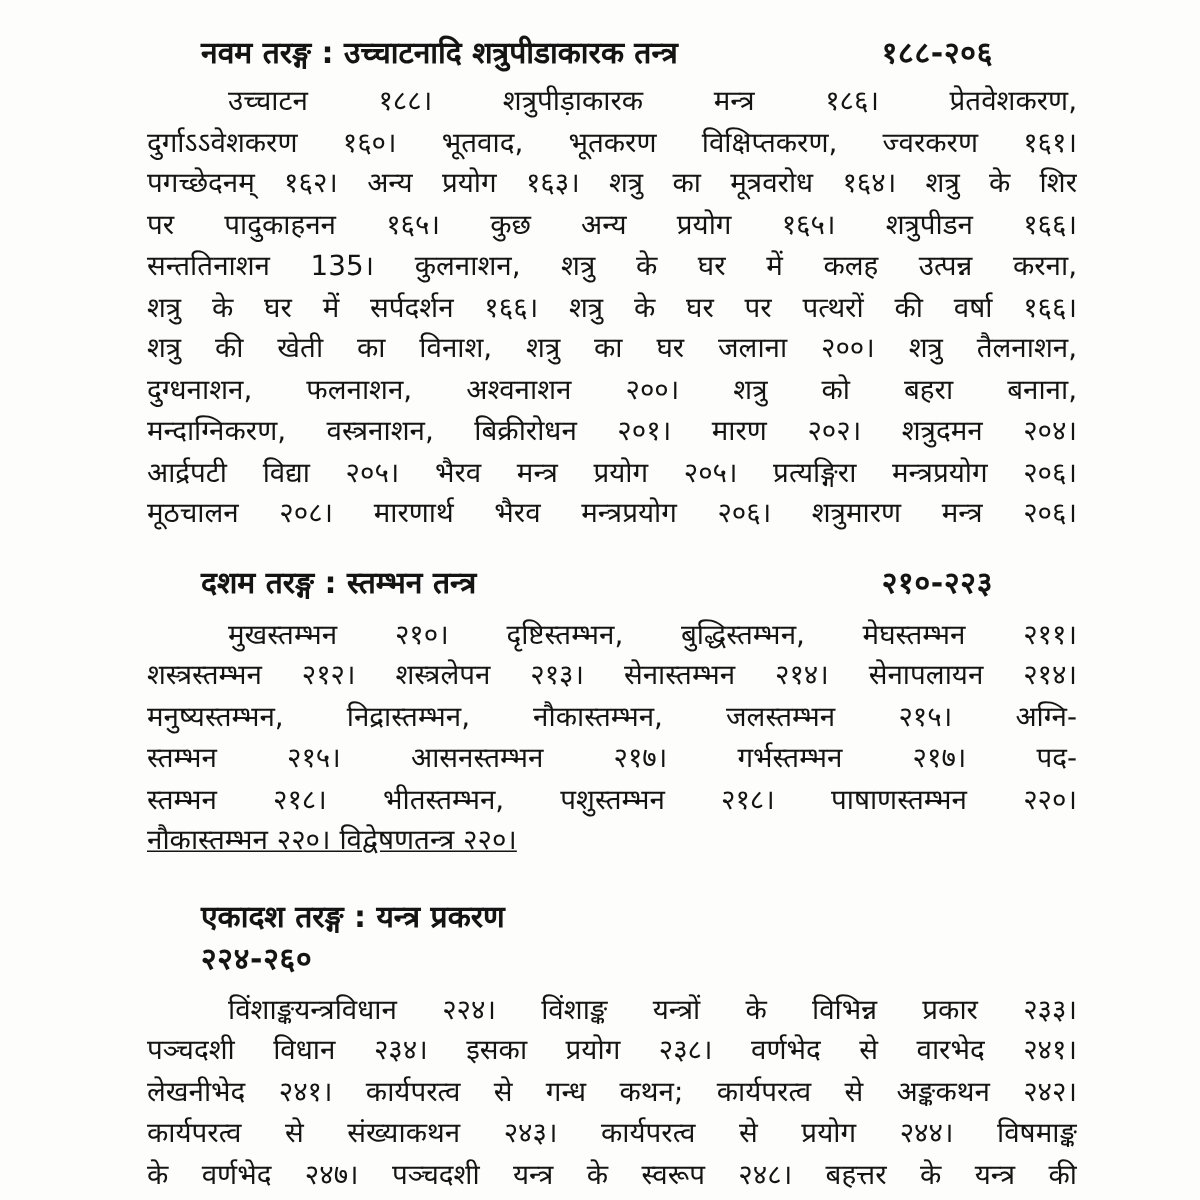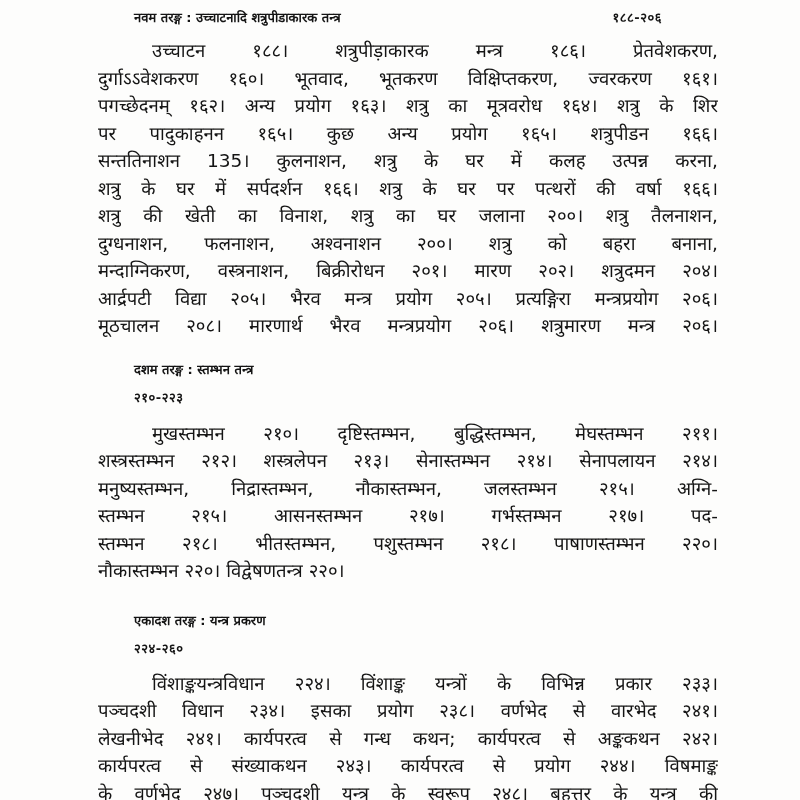--- a/index.html
+++ b/index.html
@@ -20,25 +20,26 @@
   }
   .content {
     width: 620px;
     margin-left: 98px;
   }
   .heading {
     display: flex;
     justify-content: space-between;
     align-items: baseline;
     font-weight: bold;
-    font-size: 13px;
+    font-size: 20px;
     line-height: 28px;
     padding-left: 36px;
     padding-right: 56px;
     white-space: nowrap;
+    margin-top: 17px;
   }
   .heading .pages {
     font-weight: bold;
     letter-spacing: 0.5px;
     text-align: center;
   }
   .body {
     font-size: 18.5px;
     line-height: 27.5px;
   }
@@ -48,24 +49,25 @@
     white-space: normal;
     height: 27.5px;
     overflow: hidden;
   }
   .line.indent {
     padding-left: 54px;
   }
   .line.short {
     text-align: left;
     text-align-last: left;
+    text-decoration: underline;
   }
   .sec1 .heading { margin-bottom: 5px; }
   .sec2 { margin-top: 16px; }
-  .sec2 .heading { margin-bottom: 8px; flex-direction: column; }
+  .sec2 .heading { margin-bottom: 8px; }
   .sec3 { margin-top: 22px; }
   .sec3 .heading { margin-bottom: 7px; flex-direction: column; }
 </style>
 </head>
 <body>
 
 <div class="page">
   <div class="content">
 
     <section class="sec1">

